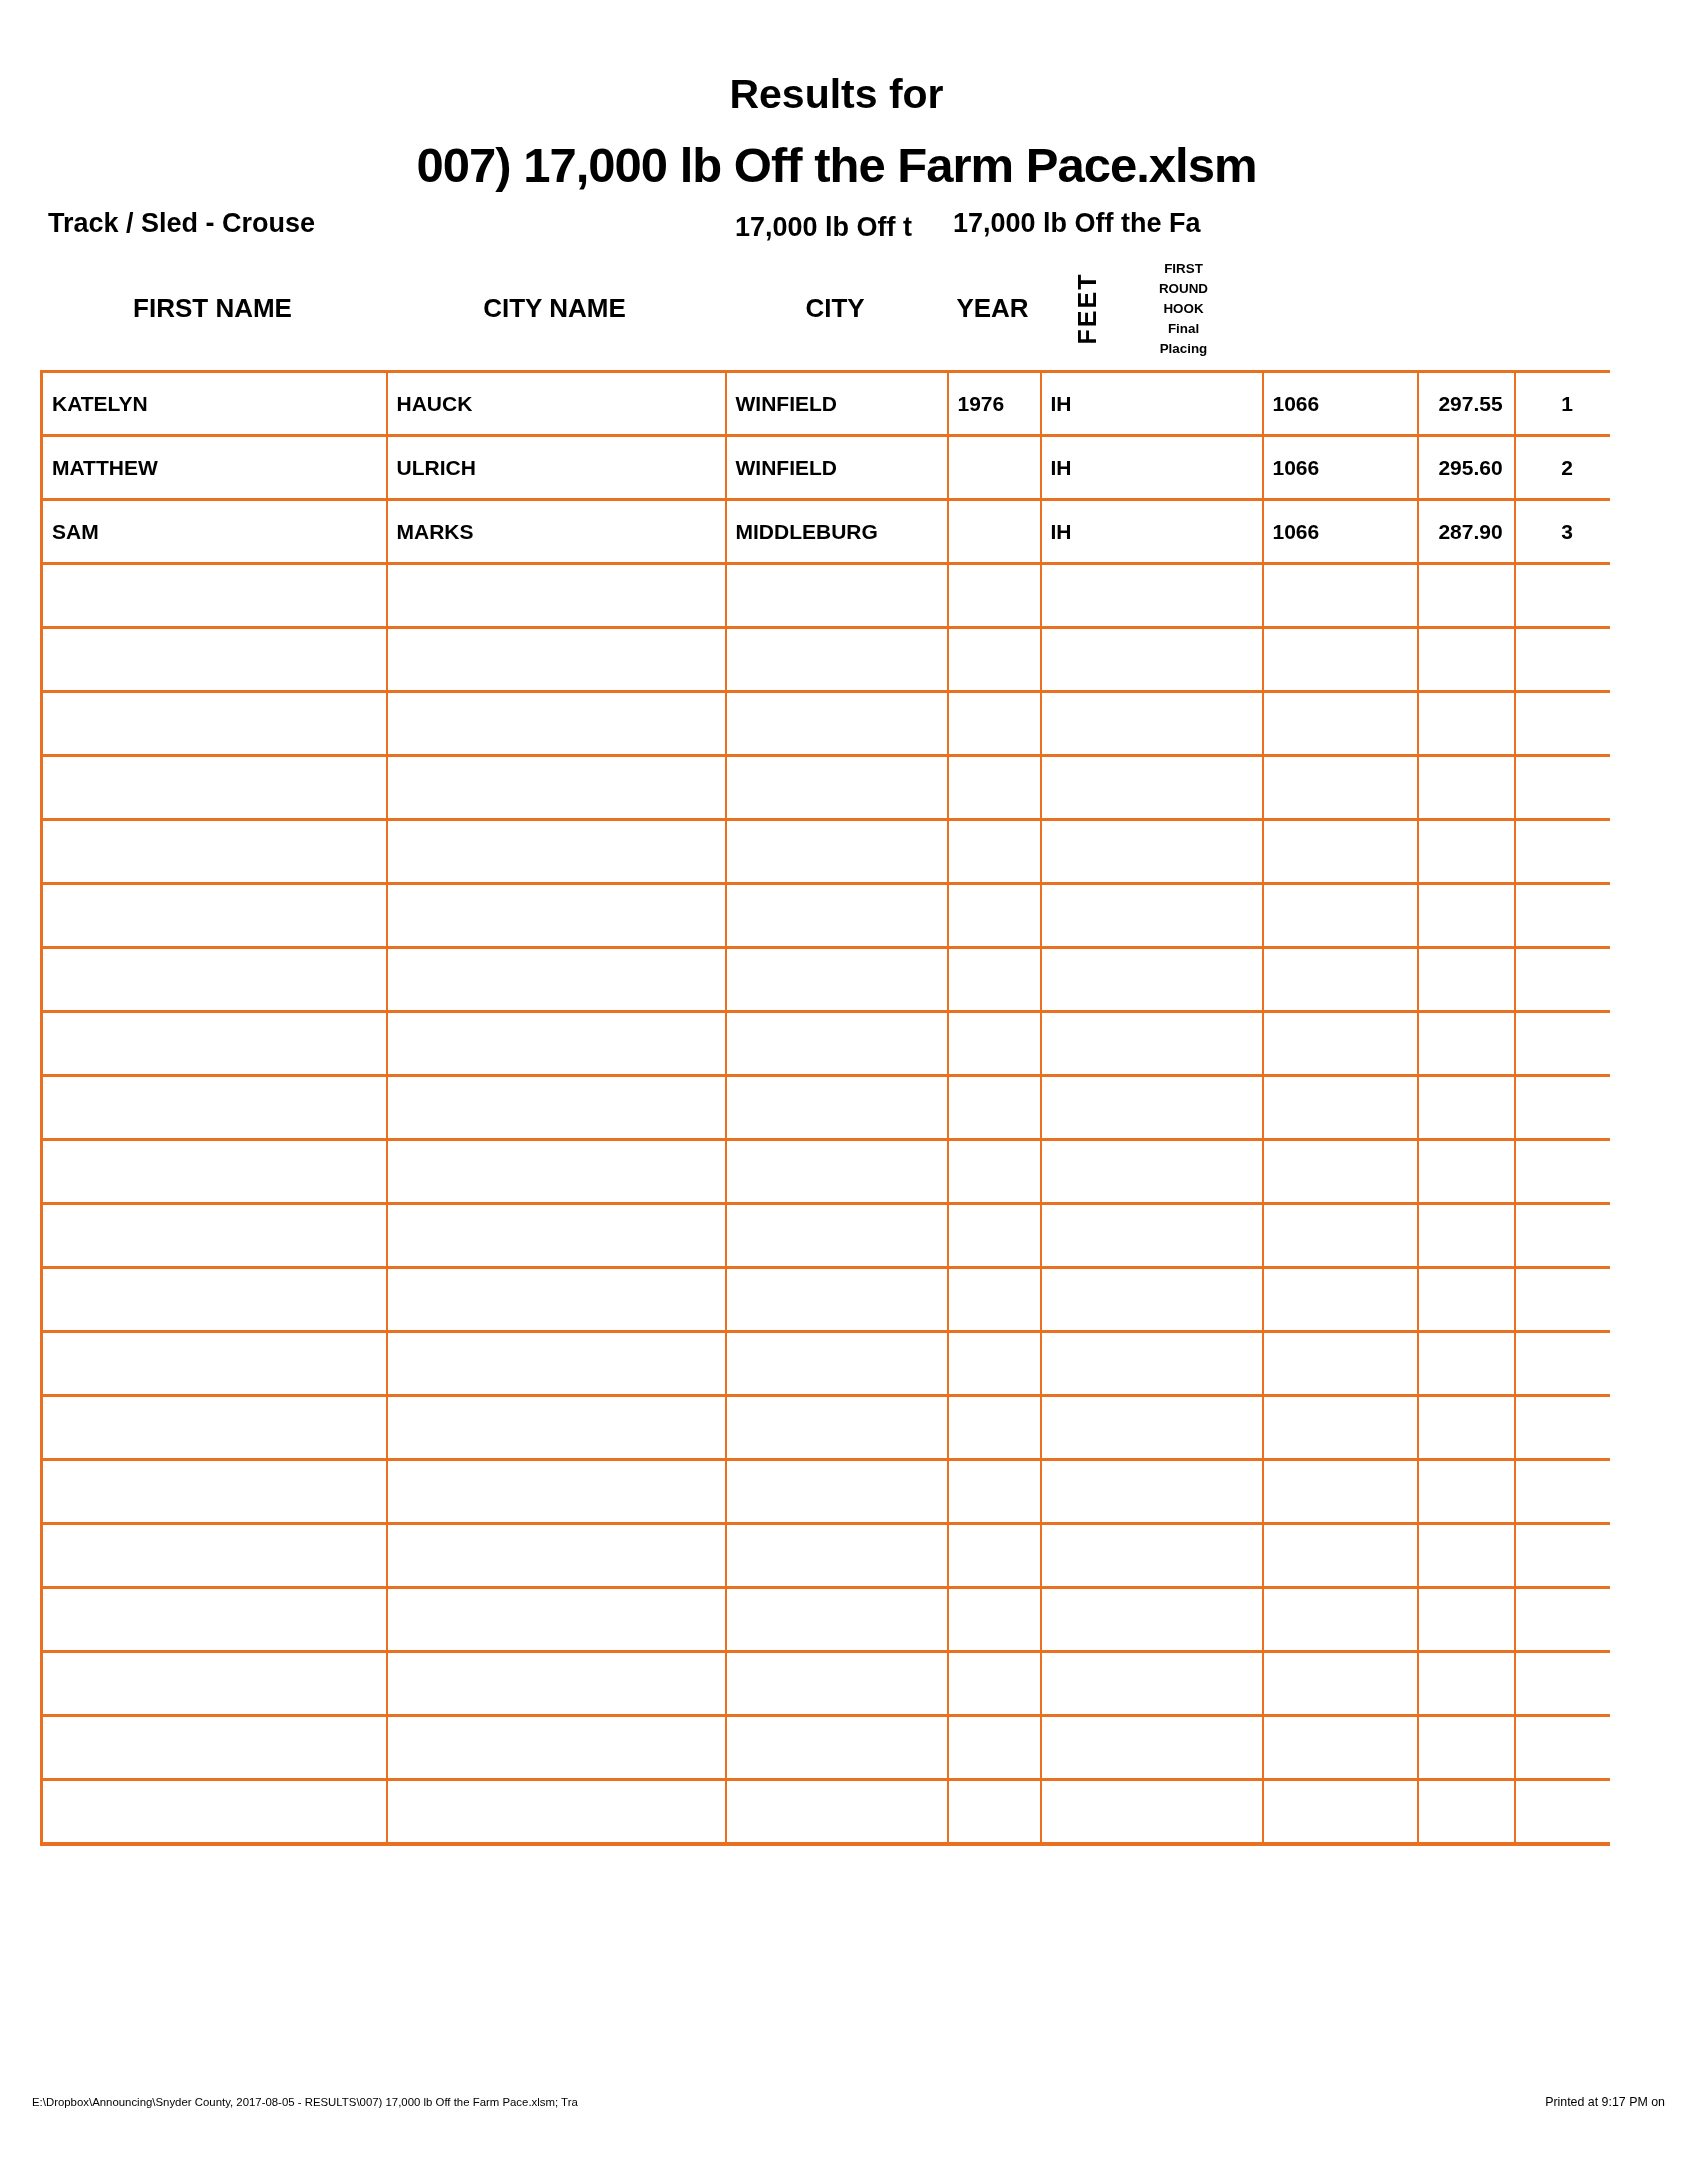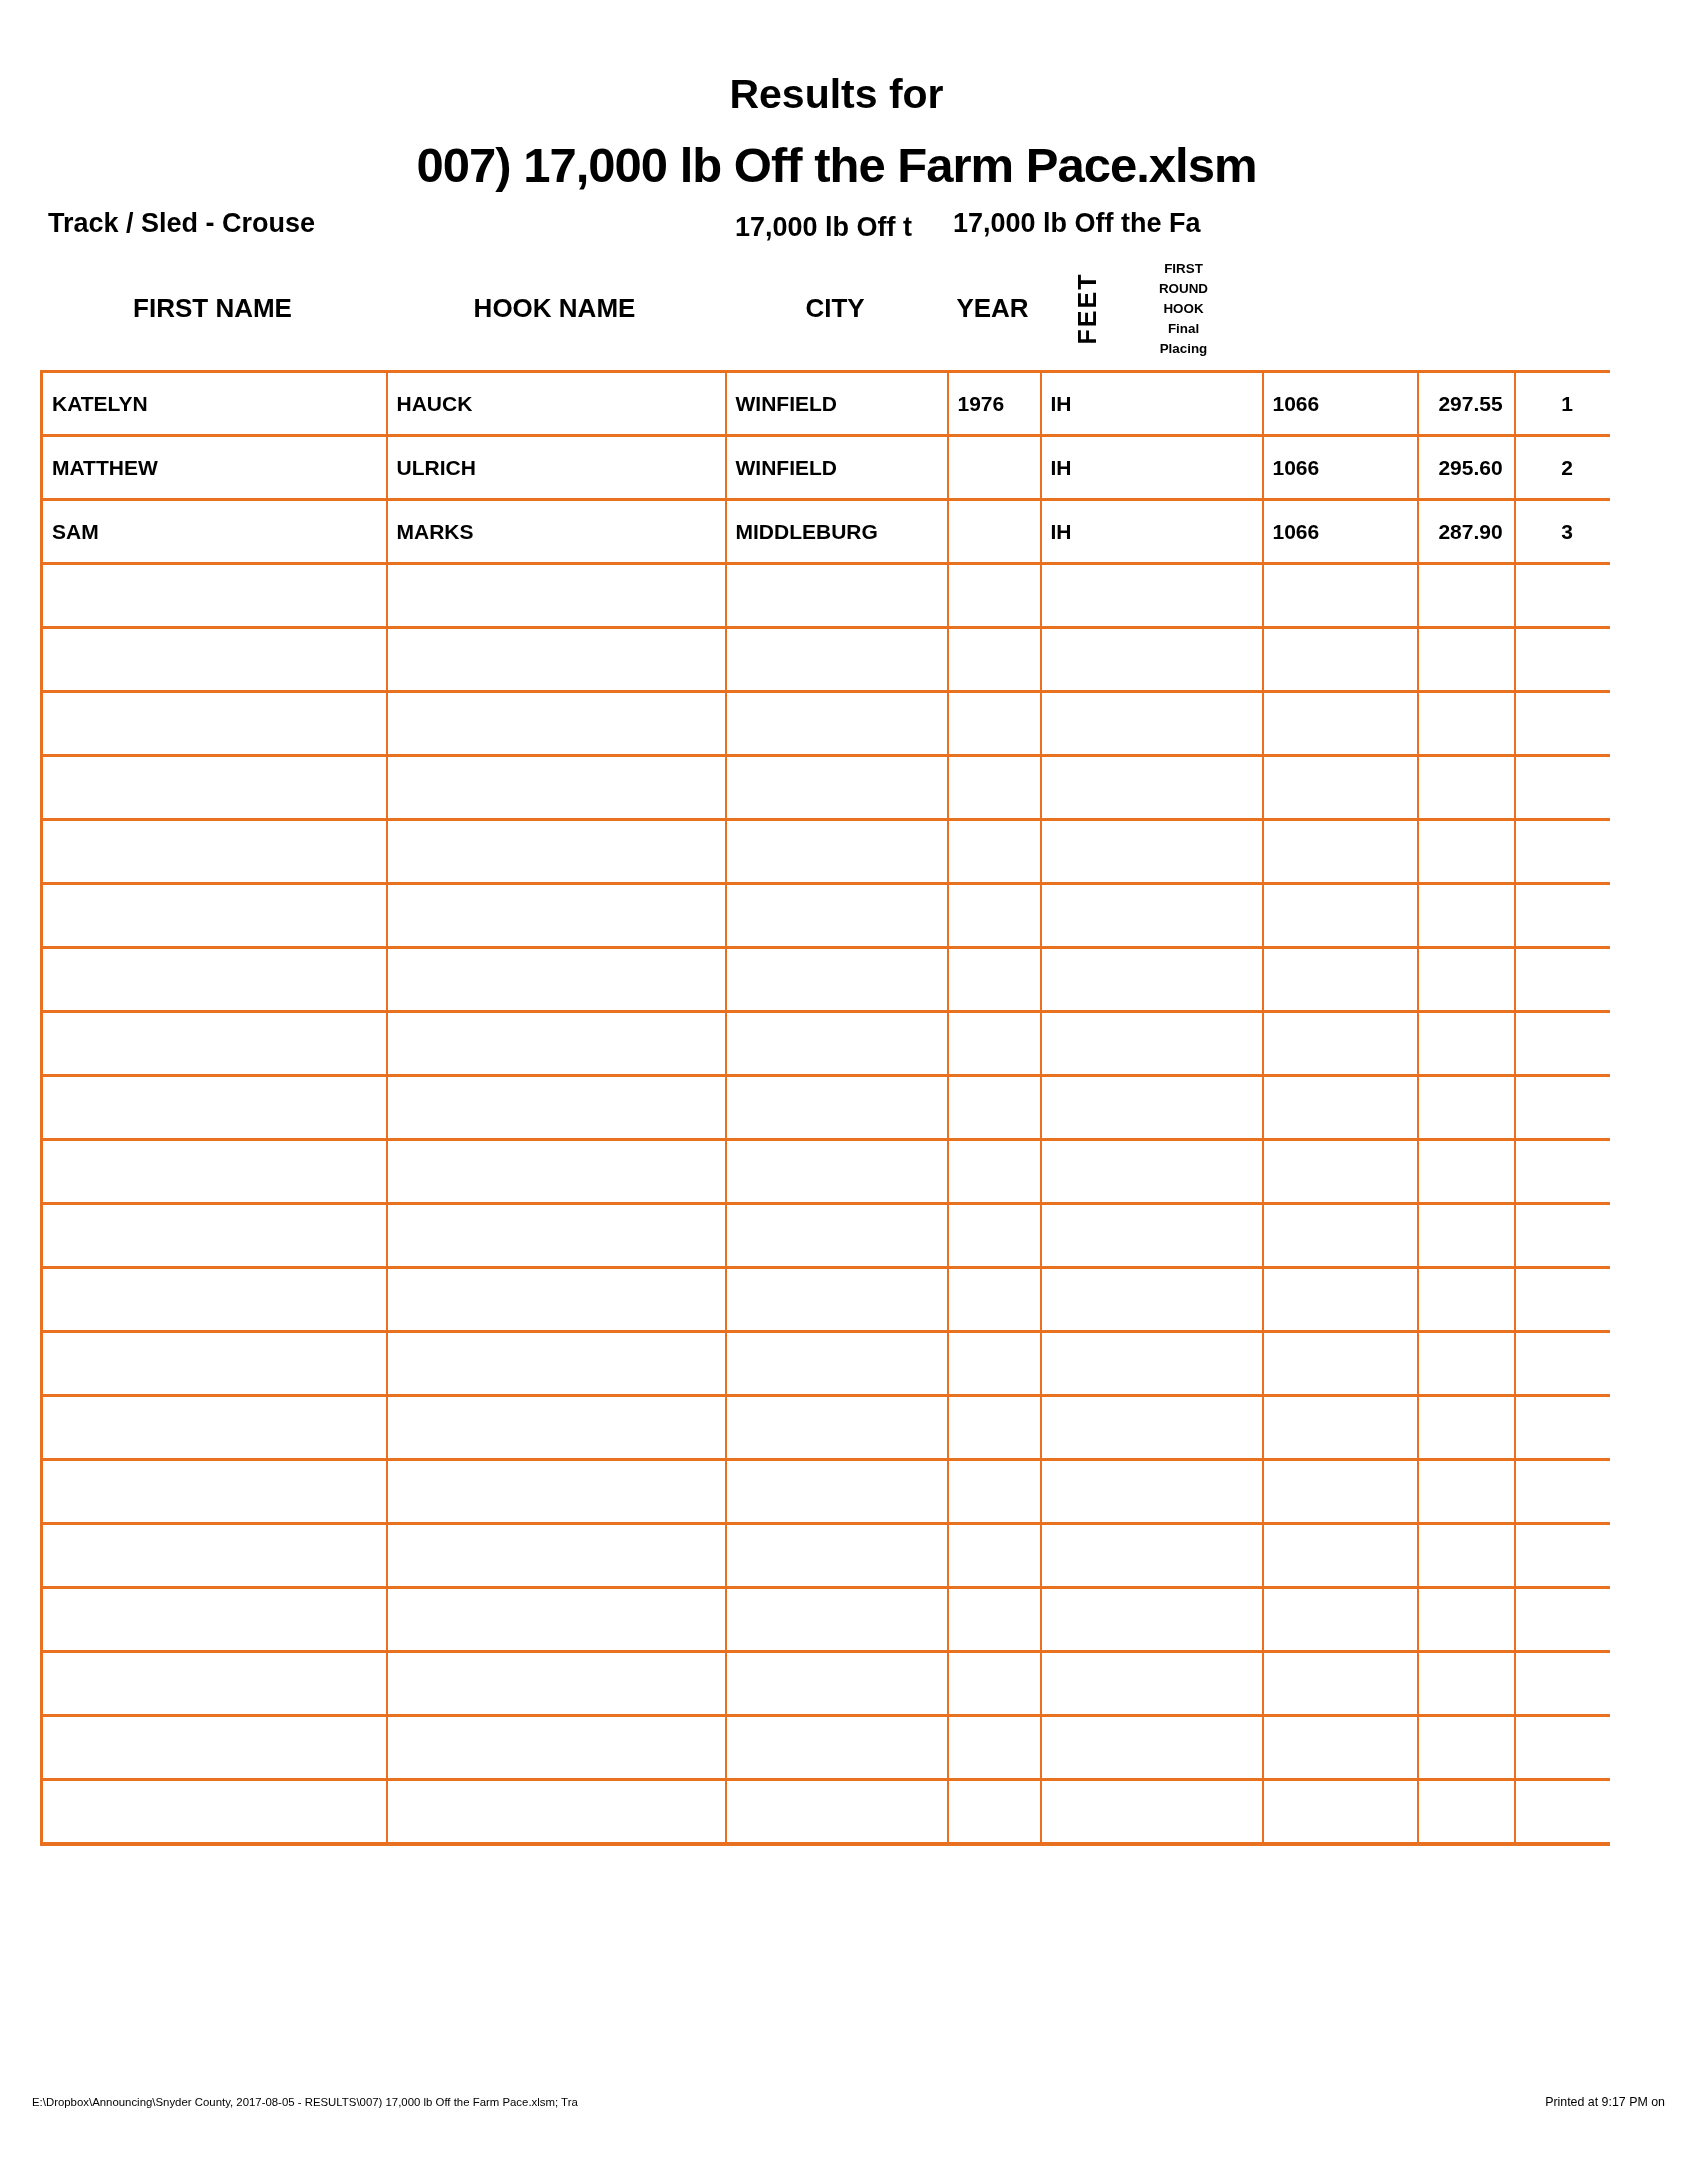--- a/index.html
+++ b/index.html
@@ -114,21 +114,21 @@
 <body>
 
 <div class="abs title1">Results for</div>
 <div class="abs title2">007) 17,000 lb Off the Farm Pace.xlsm</div>
 <div class="abs track-label">Track / Sled - Crouse</div>
 <div class="abs class-clip">17,000 lb Off t</div>
 <div class="abs class-over">17,000 lb Off the Fa</div>
 
 <div class="abs col-headers">
   <div class="hcell hc0">FIRST NAME</div>
-  <div class="hcell hc1">HOOK NAME</div>
+  <div class="hcell hc1">CITY NAME</div>
   <div class="hcell hc2">CITY</div>
   <div class="hcell hc3">YEAR</div>
   <div class="hcell hc6">
     <span class="feet-rot">FEET</span>
   </div>
   <div class="hcell hc7">
     <div class="placing-stack">
       <div>FIRST</div>
       <div>ROUND</div>
       <div>HOOK</div>

